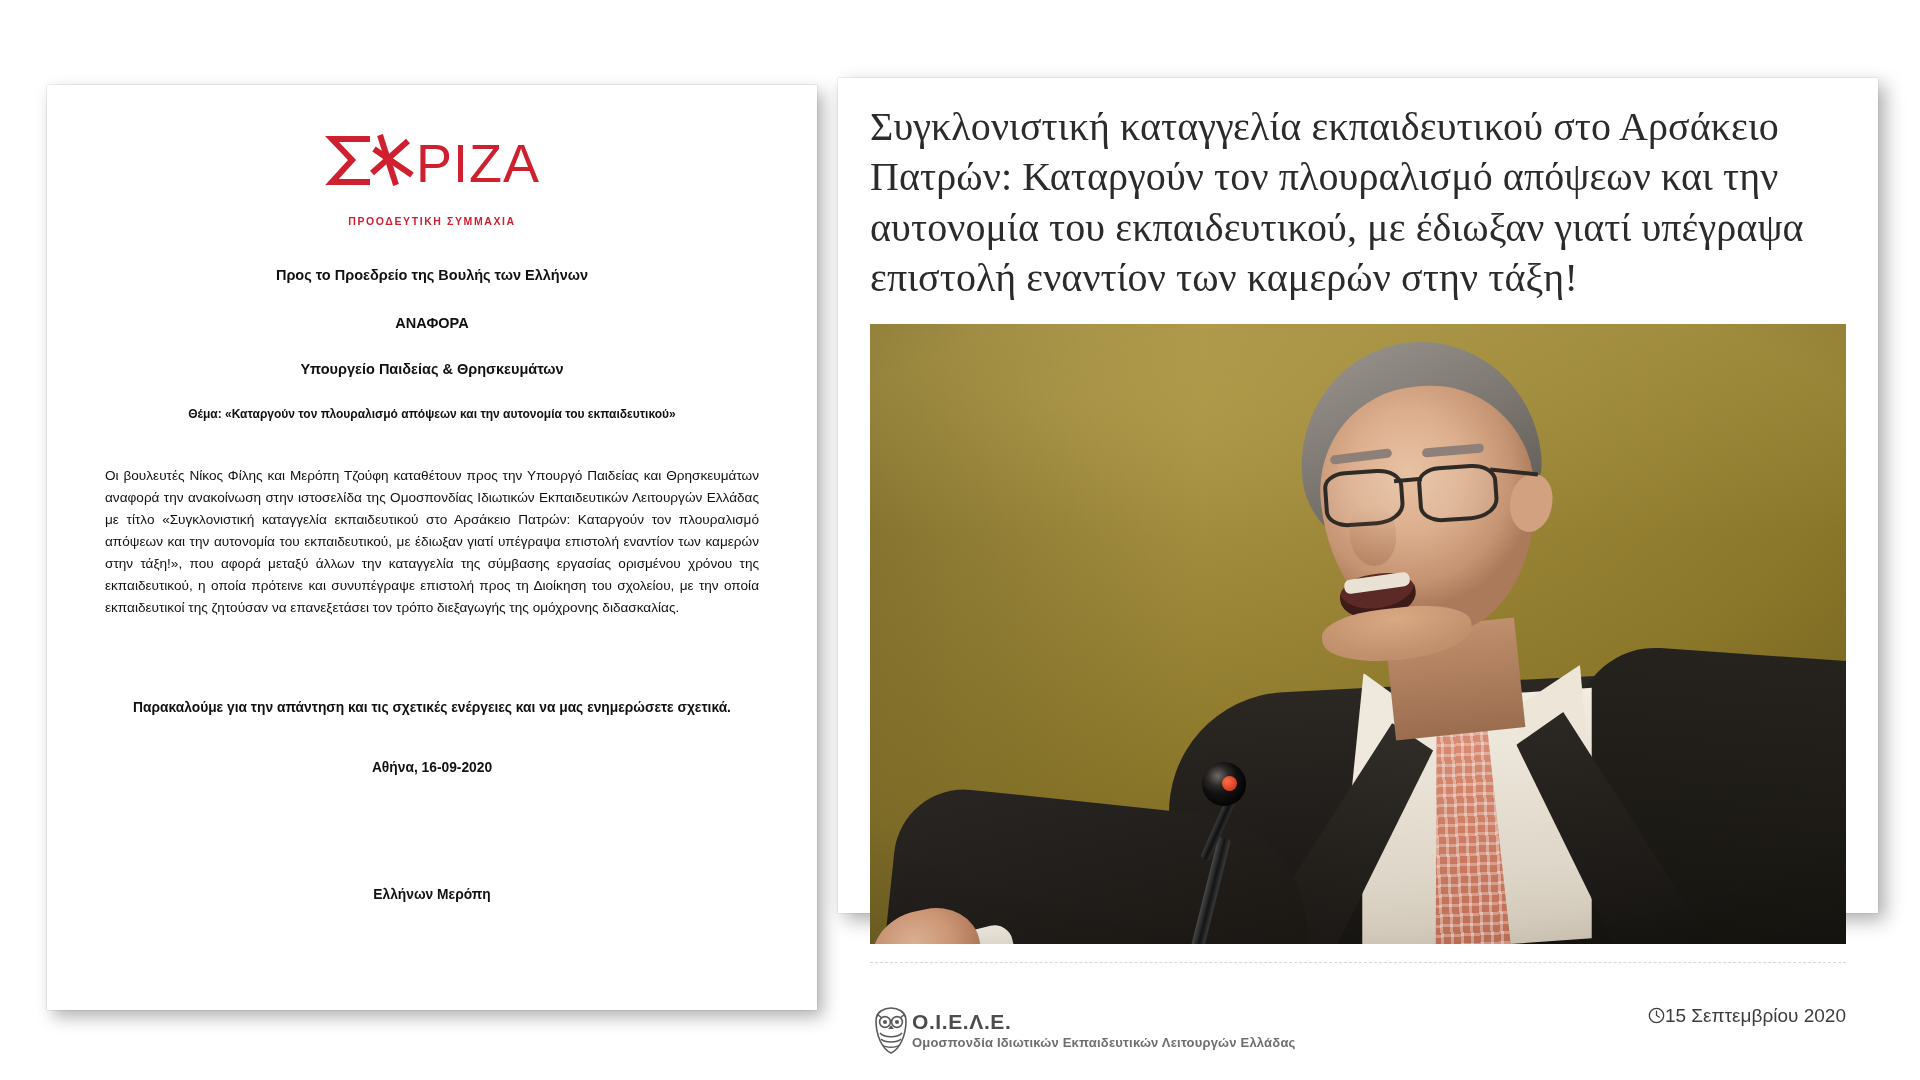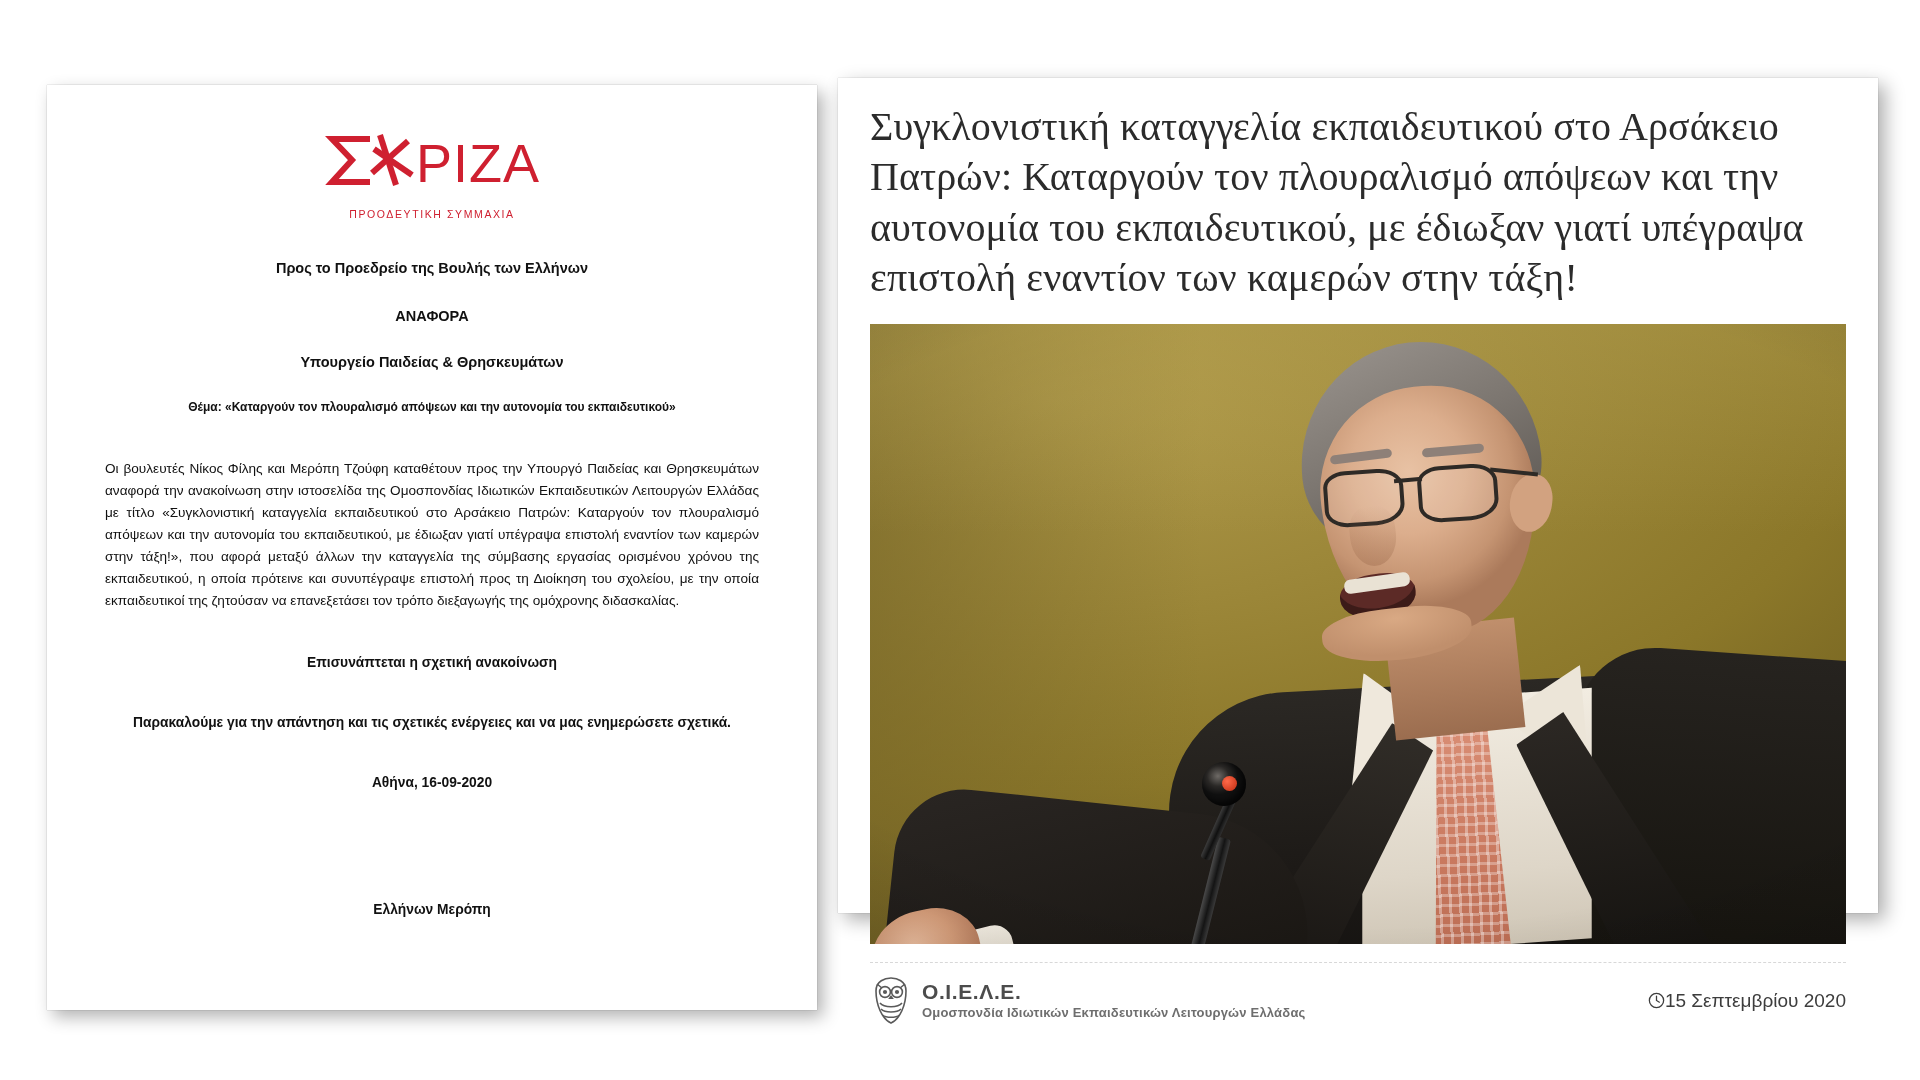--- a/index.html
+++ b/index.html
@@ -39,22 +39,22 @@
   .logo-wrap {
     text-align: center;
     padding-top: 18px;
     padding-bottom: 6px;
   }
   .syriza-logo { display: inline-block; }
   .logo-sub {
     color: #cf2030;
     font-size: 10.5px;
     letter-spacing: 1.6px;
-    font-weight: 400;
-    margin-top: 13px;
+    font-weight: 700;
+    margin-top: 20px;
     text-align: center;
   }
 
   .doc-center {
     text-align: center;
     font-weight: 700;
     color: #111;
     font-size: 14.5px;
   }
   .sp-1 { height: 34px; }
@@ -335,21 +335,21 @@
   .card-footer {
     display: flex;
     align-items: center;
     justify-content: space-between;
     padding-top: 12px;
   }
 
   .oiele-block {
     display: flex;
     align-items: center;
-    gap: 10px;
+    margin-top: 30px;
   }
   .oiele-text-main {
     font-size: 21px;
     font-weight: 700;
     color: #4c4c4c;
     letter-spacing: 0.6px;
     line-height: 1.05;
   }
   .oiele-text-sub {
     font-size: 13px;
@@ -401,21 +401,20 @@
       <div class="sp-3"></div>
       <div class="doc-center">Υπουργείο Παιδείας &amp; Θρησκευμάτων</div>
 
       <div class="sp-3"></div>
       <div class="doc-subject">Θέμα: «Καταργούν τον πλουραλισμό απόψεων και την αυτονομία του εκπαιδευτικού»</div>
 
       <div class="sp-4"></div>
       <div class="doc-body">Οι βουλευτές Νίκος Φίλης και Μερόπη Τζούφη καταθέτουν προς την Υπουργό Παιδείας και Θρησκευμάτων αναφορά την ανακοίνωση στην ιστοσελίδα της Ομοσπονδίας Ιδιωτικών Εκπαιδευτικών Λειτουργών Ελλάδας με τίτλο «Συγκλονιστική καταγγελία εκπαιδευτικού στο Αρσάκειο Πατρών: Καταργούν τον πλουραλισμό απόψεων και την αυτονομία του εκπαιδευτικού, με έδιωξαν γιατί υπέγραψα επιστολή εναντίον των καμερών στην τάξη!», που αφορά μεταξύ άλλων την καταγγελία της σύμβασης εργασίας ορισμένου χρόνου της εκπαιδευτικού, η οποία πρότεινε και συνυπέγραψε επιστολή προς τη Διοίκηση του σχολείου, με την οποία εκπαιδευτικοί της ζητούσαν να επανεξετάσει τον τρόπο διεξαγωγής της ομόχρονης διδασκαλίας.</div>
 
       <div class="sp-5"></div>
-      <div class="doc-centerline">Επισυνάπτεται η σχετική ανακοίνωση</div>
 
       <div class="sp-6"></div>
       <div class="doc-centerline">Παρακαλούμε για την απάντηση και τις σχετικές ενέργειες και να μας ενημερώσετε σχετικά.</div>
 
       <div class="sp-6"></div>
       <div class="doc-centerline">Αθήνα, 16-09-2020</div>
 
       <div class="sp-7"></div>
 
       <div class="sp-7"></div>

